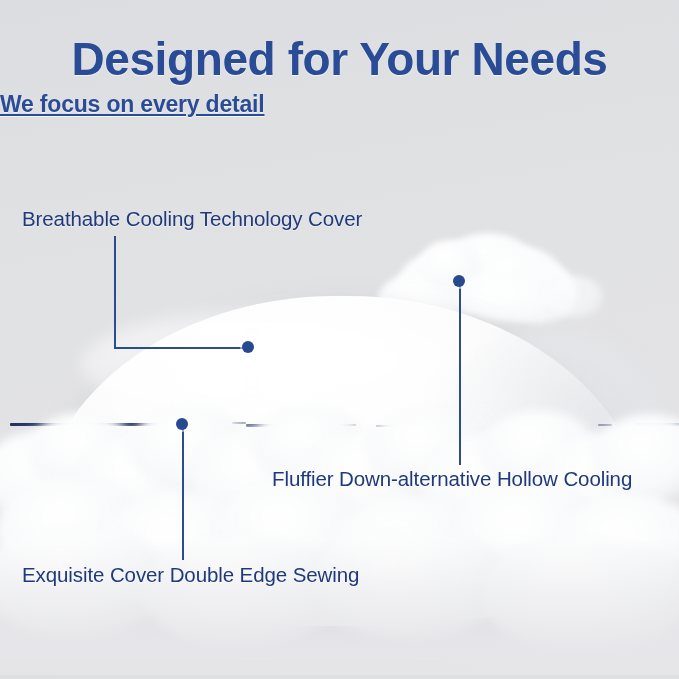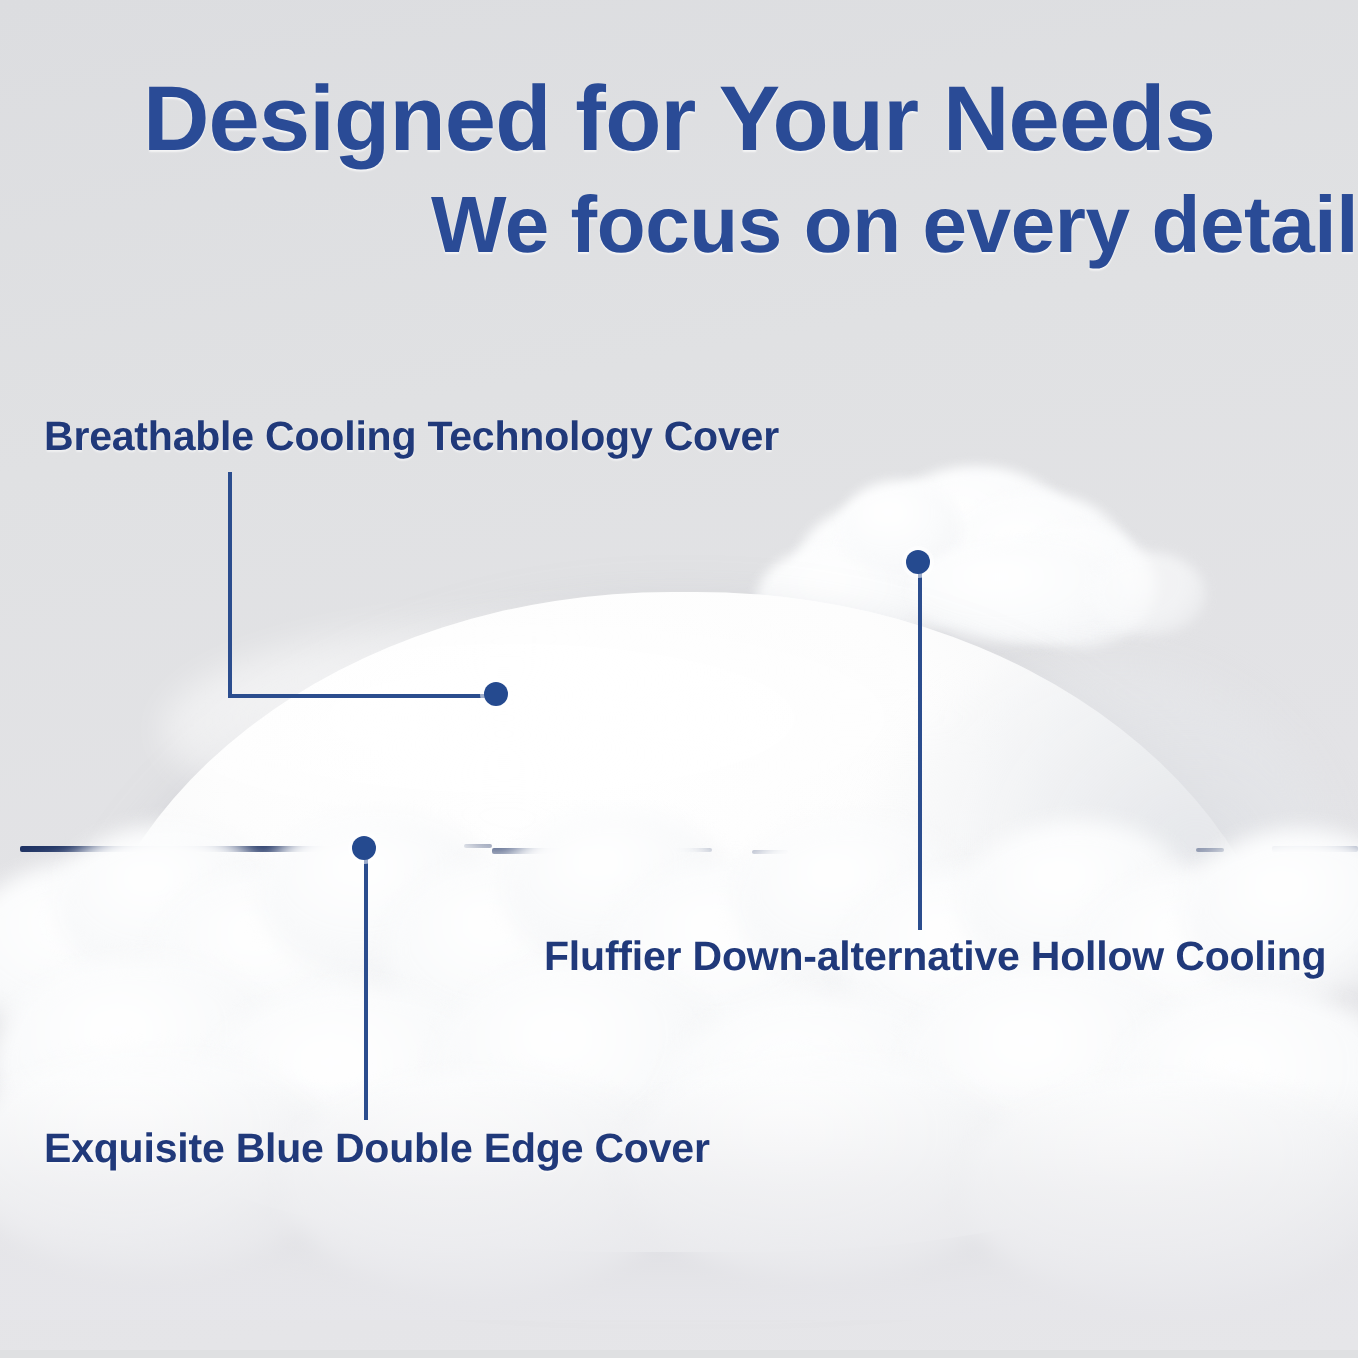--- a/index.html
+++ b/index.html
@@ -143,34 +143,35 @@
     font-size: 46px;
     font-weight: bold;
     letter-spacing: -0.4px;
     line-height: 1.0;
     text-shadow: 0 1px 1px rgba(255,255,255,0.7);
   }
   .subhead {
     position: absolute;
     left: 0; top: 93px;
     width: 679px;
-    text-align: right;
+    text-align: left;
     color: #2a4b96;
-    font-size: 40px;
+    font-size: 23px;
     font-weight: bold;
     letter-spacing: -0.2px;
     line-height: 1.0;
     text-shadow: 0 1px 1px rgba(255,255,255,0.7);
+    text-decoration: underline;
   }
 
   .callout-label {
     position: absolute;
     color: #20397a;
     font-size: 20.5px;
-    font-weight: bold;
+    font-weight: normal;
     white-space: nowrap;
     letter-spacing: -0.1px;
     text-shadow: 0 1px 1px rgba(255,255,255,0.55);
   }
   .cl-cover  { left: 22px;  top: 207px; }
   .cl-fibers { left: 272px; top: 467px; }
   .cl-sewing { left: 22px;  top: 563px; }
 
   .leader-v, .leader-h {
     position: absolute;
@@ -264,18 +265,18 @@
 
     <div class="callout-label cl-cover">Breathable Cooling Technology Cover</div>
     <div class="leader-v" style="left:114px; top:236px; height:112px;"></div>
     <div class="leader-h" style="left:114px; top:347px; width:134px;"></div>
     <div class="node" style="left:242px; top:341px;"></div>
 
     <div class="callout-label cl-fibers">Fluffier Down-alternative Hollow Cooling</div>
     <div class="leader-v" style="left:459px; top:284px; height:181px;"></div>
     <div class="node" style="left:453px; top:275px;"></div>
 
-    <div class="callout-label cl-sewing">Exquisite Blue Double Edge Cover</div>
+    <div class="callout-label cl-sewing">Exquisite Cover Double Edge Sewing</div>
     <div class="leader-v" style="left:182px; top:428px; height:132px;"></div>
     <div class="node" style="left:176px; top:418px;"></div>
 
   </div>
 </div>
 
 </body></html>

